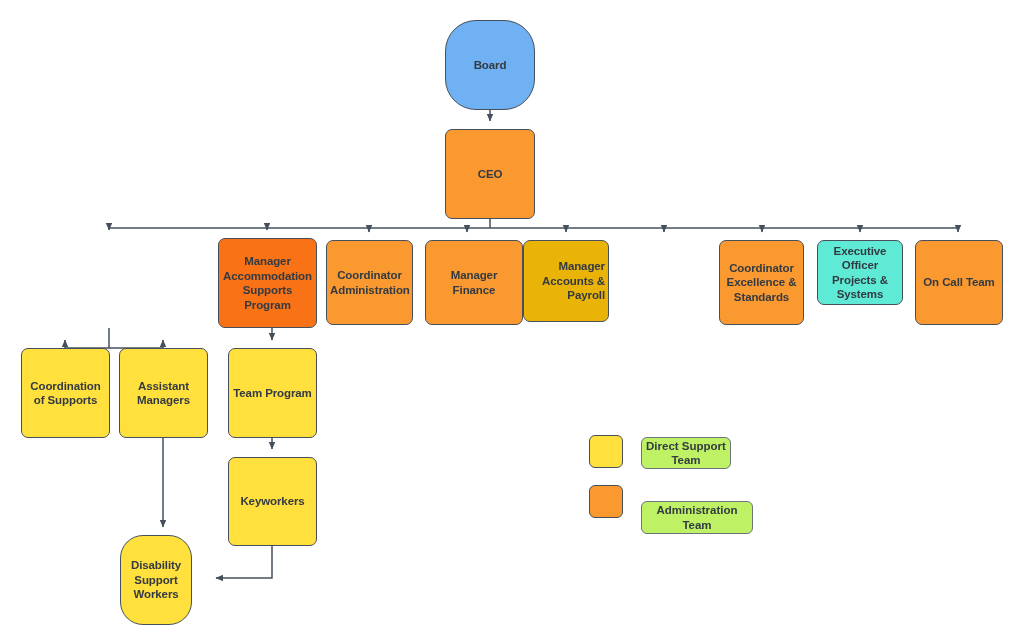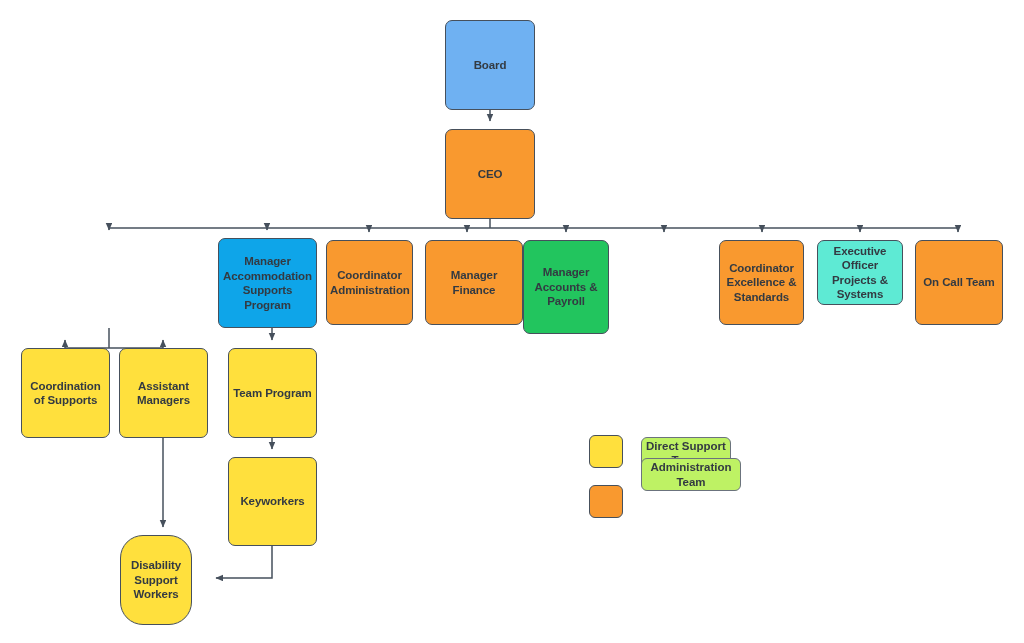--- a/index.html
+++ b/index.html
@@ -105,37 +105,37 @@
       <path d="M272,328 L272,340" marker-end="url(#arrowhead)"></path>
 
       <path d="M272,438 L272,449" marker-end="url(#arrowhead)"></path>
 
       <path d="M163,438 L163,527" marker-end="url(#arrowhead)"></path>
 
       <path d="M272,546 L272,578 L216,578" marker-end="url(#arrowhead)"></path>
     </g>
   </svg>
 
-  <div class="node" style="left: 445px; top: 20px; width: 90px; height: 90px; background: rgb(111, 177, 242); color: rgb(51, 58, 66); border-color: rgb(70, 80, 92);">
+  <div class="node" style="left: 445px; top: 20px; width: 90px; height: 90px; background: rgb(111, 177, 242); color: rgb(51, 58, 66); border-color: rgb(70, 80, 92); border-radius: 31px;">
     <span class="node-label">Board</span>
   </div>
   <div class="node" style="left: 445px; top: 129px; width: 90px; height: 90px; background: rgb(249, 153, 47); color: rgb(51, 58, 66); border-color: rgb(70, 80, 92);">
     <span class="node-label">CEO</span>
   </div>
 
-  <div class="node" style="left: 218px; top: 238px; width: 99px; height: 90px; background: #0ea5e9; color: rgb(51, 58, 66); border-color: rgb(70, 80, 92); align-items: center;">
+  <div class="node" style="left: 218px; top: 238px; width: 99px; height: 90px; background: #f97316; color: rgb(51, 58, 66); border-color: rgb(70, 80, 92); align-items: center;">
     <span class="node-label">Manager Accommodation Supports Program</span>
   </div>
   <div class="node" style="left: 326px; top: 240px; width: 87px; height: 85px; background: rgb(249, 153, 47); color: rgb(51, 58, 66); border-color: rgb(70, 80, 92);">
     <span class="node-label">Coordinator Administration</span>
   </div>
   <div class="node" style="left: 425px; top: 240px; width: 98px; height: 85px; background: rgb(249, 153, 47); color: rgb(51, 58, 66); border-color: rgb(70, 80, 92);">
     <span class="node-label">Manager Finance</span>
   </div>
-  <div class="node" style="left: 523px; top: 240px; width: 86px; height: 94px; background: #22c55e; color: rgb(51, 58, 66); border-color: rgb(70, 80, 92);">
+  <div class="node" style="left: 523px; top: 240px; width: 86px; height: 82px; background: #eab308; color: rgb(51, 58, 66); border-color: rgb(70, 80, 92); text-align: right;">
     <span class="node-label">Manager Accounts &amp; Payroll</span>
   </div>
   <div class="node" style="left: 719px; top: 240px; width: 85px; height: 85px; background: rgb(249, 153, 47); color: rgb(51, 58, 66); border-color: rgb(70, 80, 92);">
     <span class="node-label">Coordinator Excellence &amp; Standards</span>
   </div>
   <div class="node" style="left: 817px; top: 240px; width: 86px; height: 65px; background: #5eead4; color: rgb(51, 58, 66); border-color: rgb(70, 80, 92);">
     <span class="node-label">Executive Officer Projects &amp; Systems</span>
   </div>
   <div class="node" style="left: 915px; top: 240px; width: 88px; height: 85px; background: rgb(249, 153, 47); color: rgb(51, 58, 66); border-color: rgb(70, 80, 92);">
     <span class="node-label">On Call Team</span>
@@ -156,18 +156,18 @@
   <div class="node" style="left: 120px; top: 535px; width: 72px; height: 90px; background: rgb(255, 224, 61); color: rgb(51, 58, 66); border-color: rgb(70, 80, 92); border-radius: 23px;">
     <span class="node-label">Disability Support Workers</span>
   </div>
 
   <div>
     <div class="legend-swatch" style="left: 589px; top: 435px; width: 34px; height: 33px; background: rgb(255, 224, 61);"></div>
     <div class="legend-label" style="left: 641px; top: 437px; width: 90px; height: 32px;">
       <span>Direct Support Team</span>
     </div>
     <div class="legend-swatch" style="left: 589px; top: 485px; width: 34px; height: 33px; background: rgb(249, 153, 47);"></div>
-    <div class="legend-label" style="left: 641px; top: 458px; width: 100px; height: 33px;">
+    <div class="legend-label" style="left: 641px; top: 501px; width: 112px; height: 33px;">
       <span>Administration Team</span>
     </div>
   </div>
 
 </div>
 
 </body></html>

